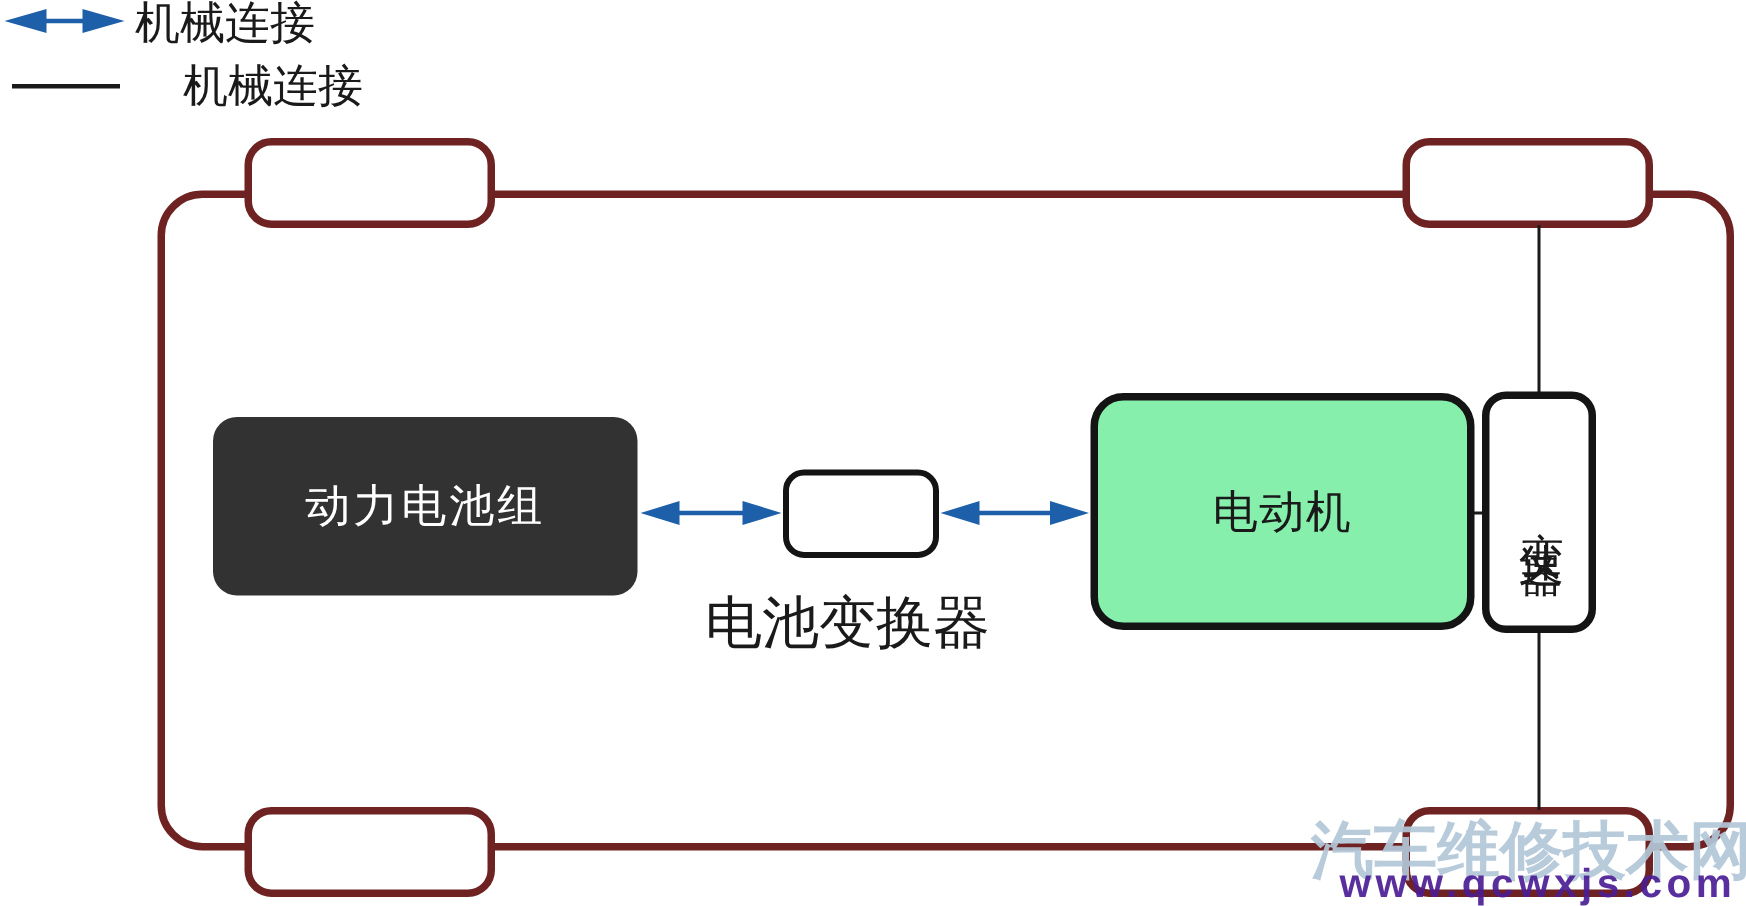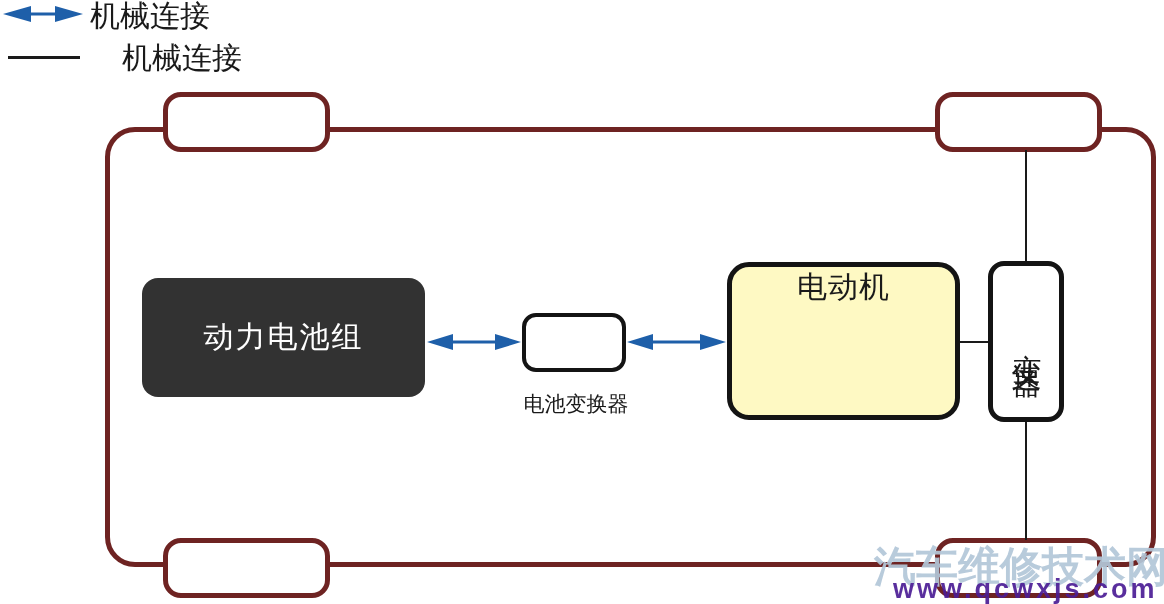--- a/index.html
+++ b/index.html
@@ -61,32 +61,32 @@
     left: 522px; top: 313px;
     width: 104px; height: 59px;
     background: #ffffff;
     border: 4px solid #141414;
     border-radius: 14px;
     box-sizing: border-box;
   }
   .converter-caption {
     left: 470px; top: 390px;
     width: 212px;
-    text-align: center;
-    font-size: 21px;
+    text-align: left;
+    font-size: 38px;
     white-space: nowrap;
   }
   .motor-box {
     left: 727px; top: 262px;
-    width: 233px; height: 158px;
-    background: #fef9c3;
+    width: 256px; height: 158px;
+    background: #86efac;
     border: 5px solid #141414;
     border-radius: 22px;
     box-sizing: border-box;
-    display: flex; align-items: flex-start; justify-content: center;
+    display: flex; align-items: center; justify-content: center;
   }
   .motor-box .label { font-size: 30px; letter-spacing: 1px; white-space: nowrap; }
   .transmission-box {
     left: 988px; top: 261px;
     width: 76px; height: 161px;
     background: #ffffff;
     border: 5px solid #141414;
     border-radius: 16px;
     box-sizing: border-box;
     display: flex; align-items: center; justify-content: center;

